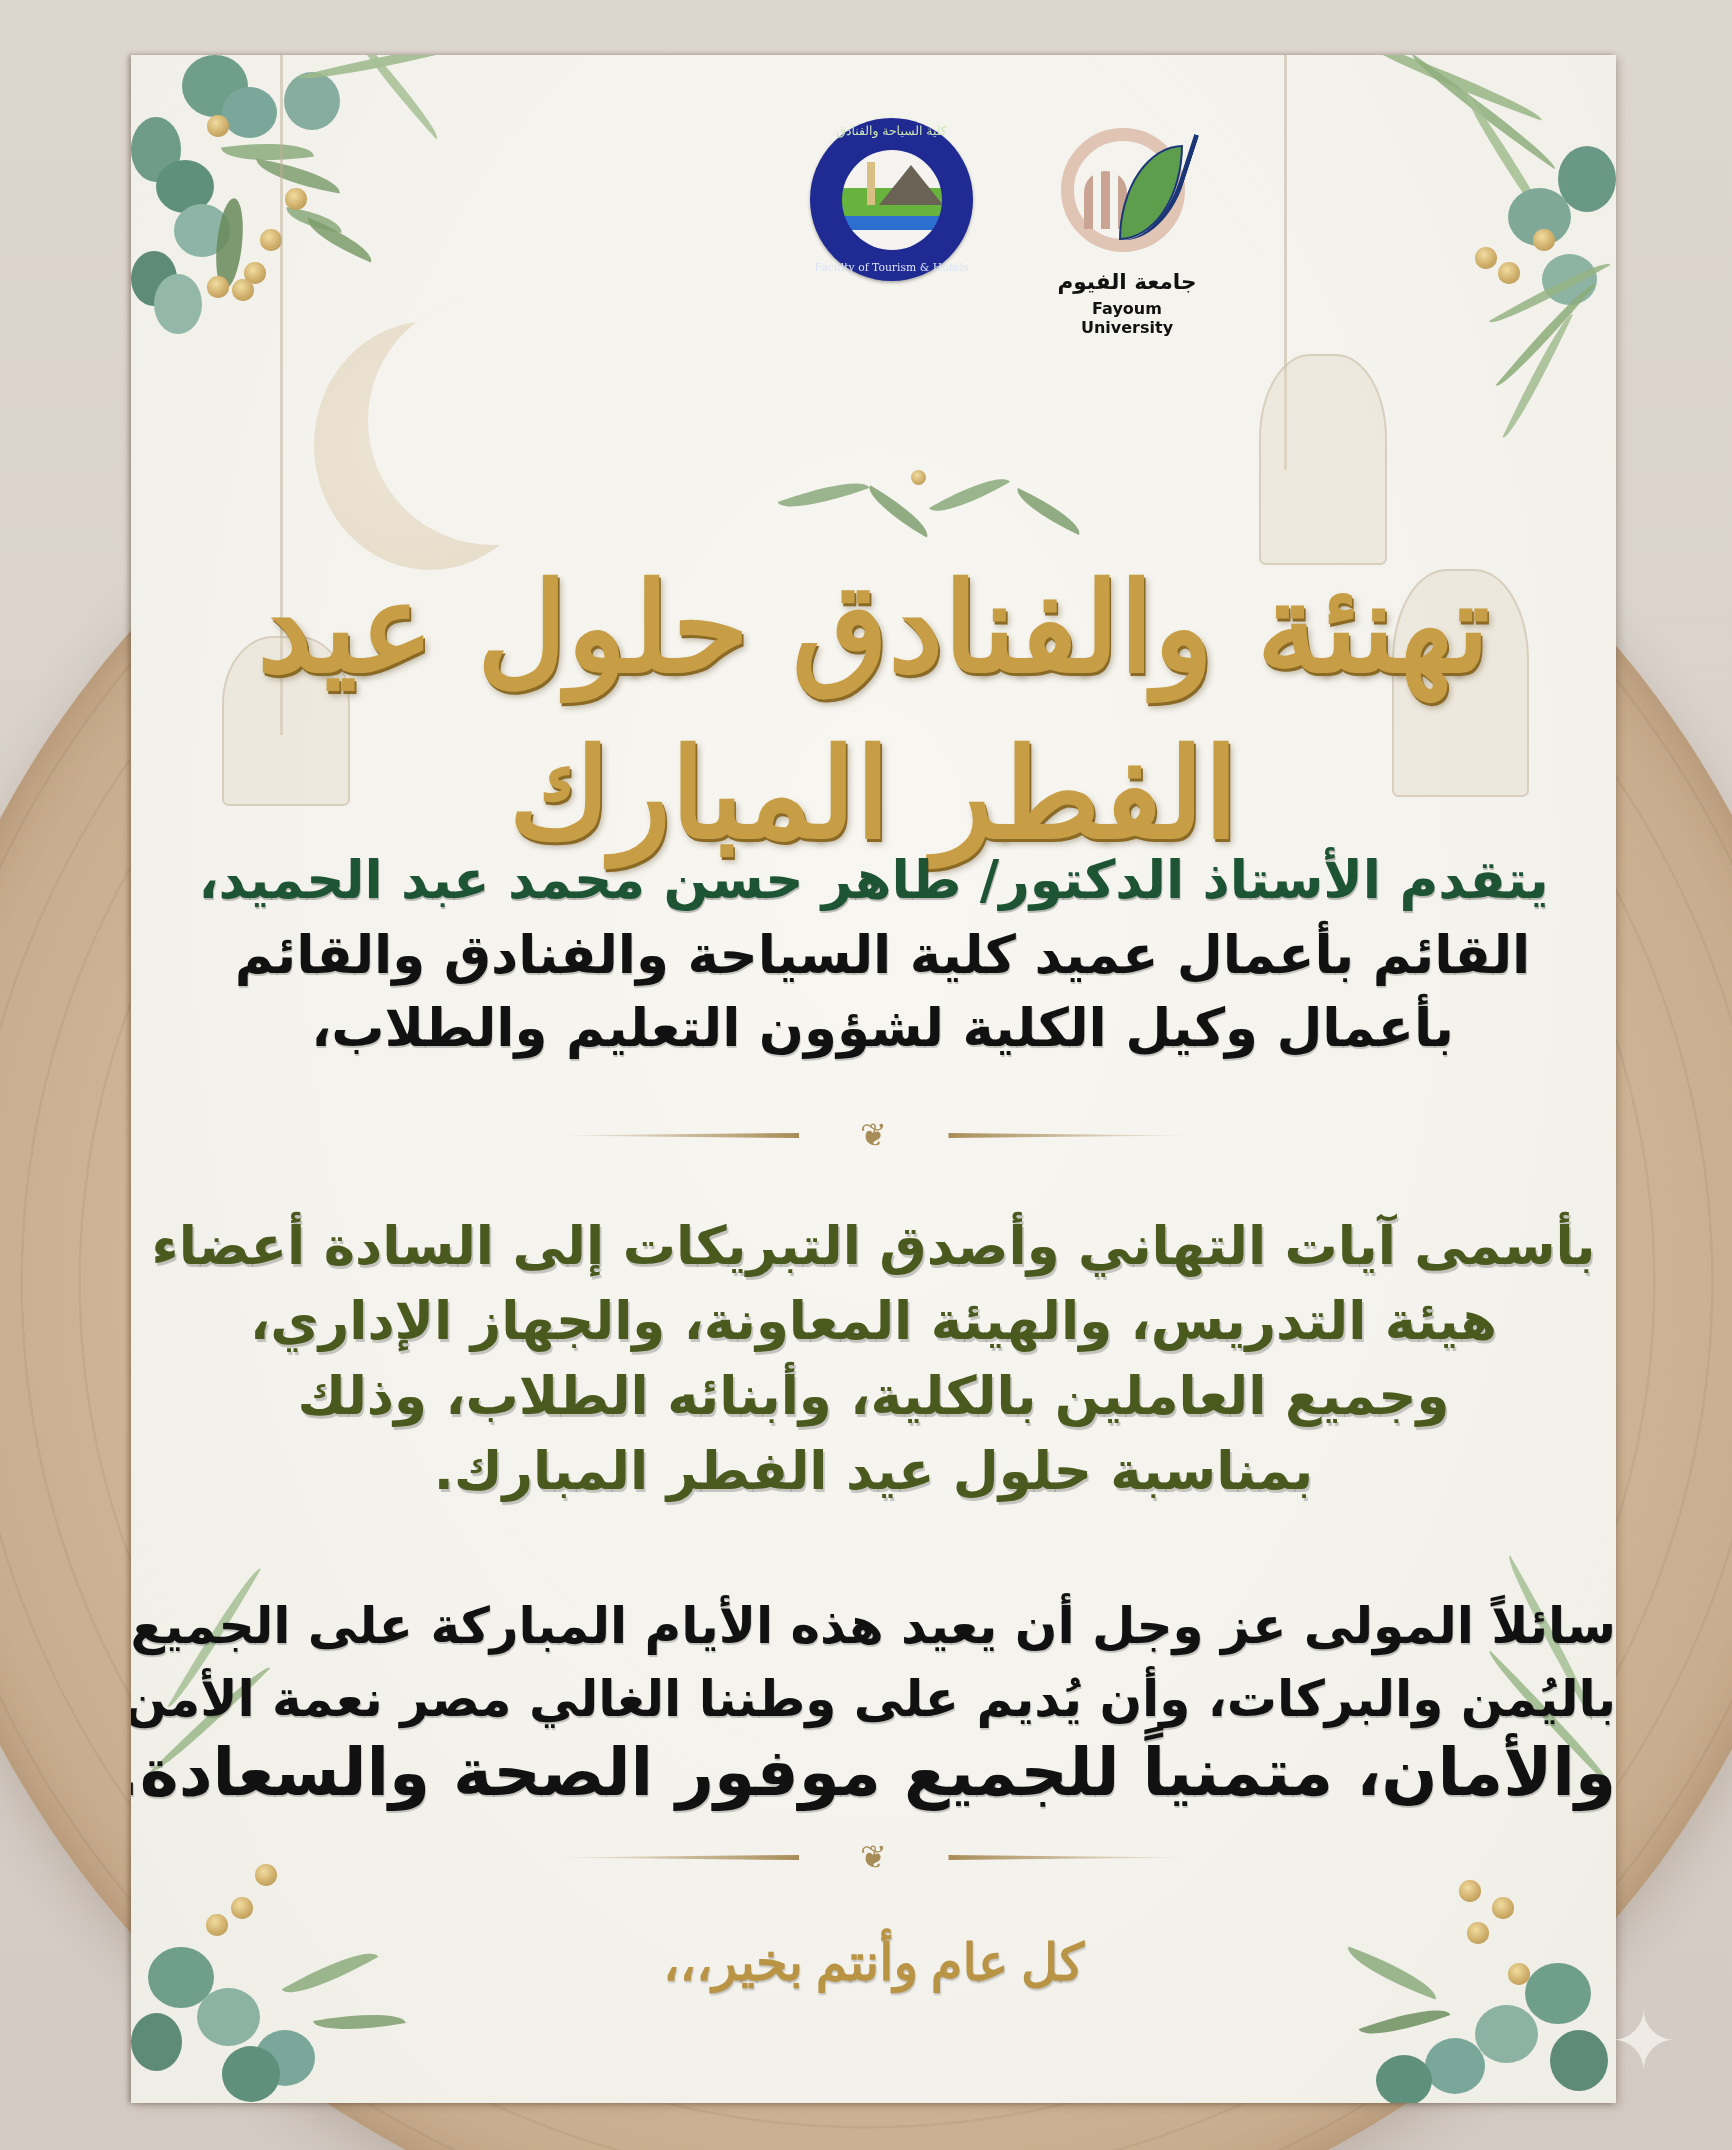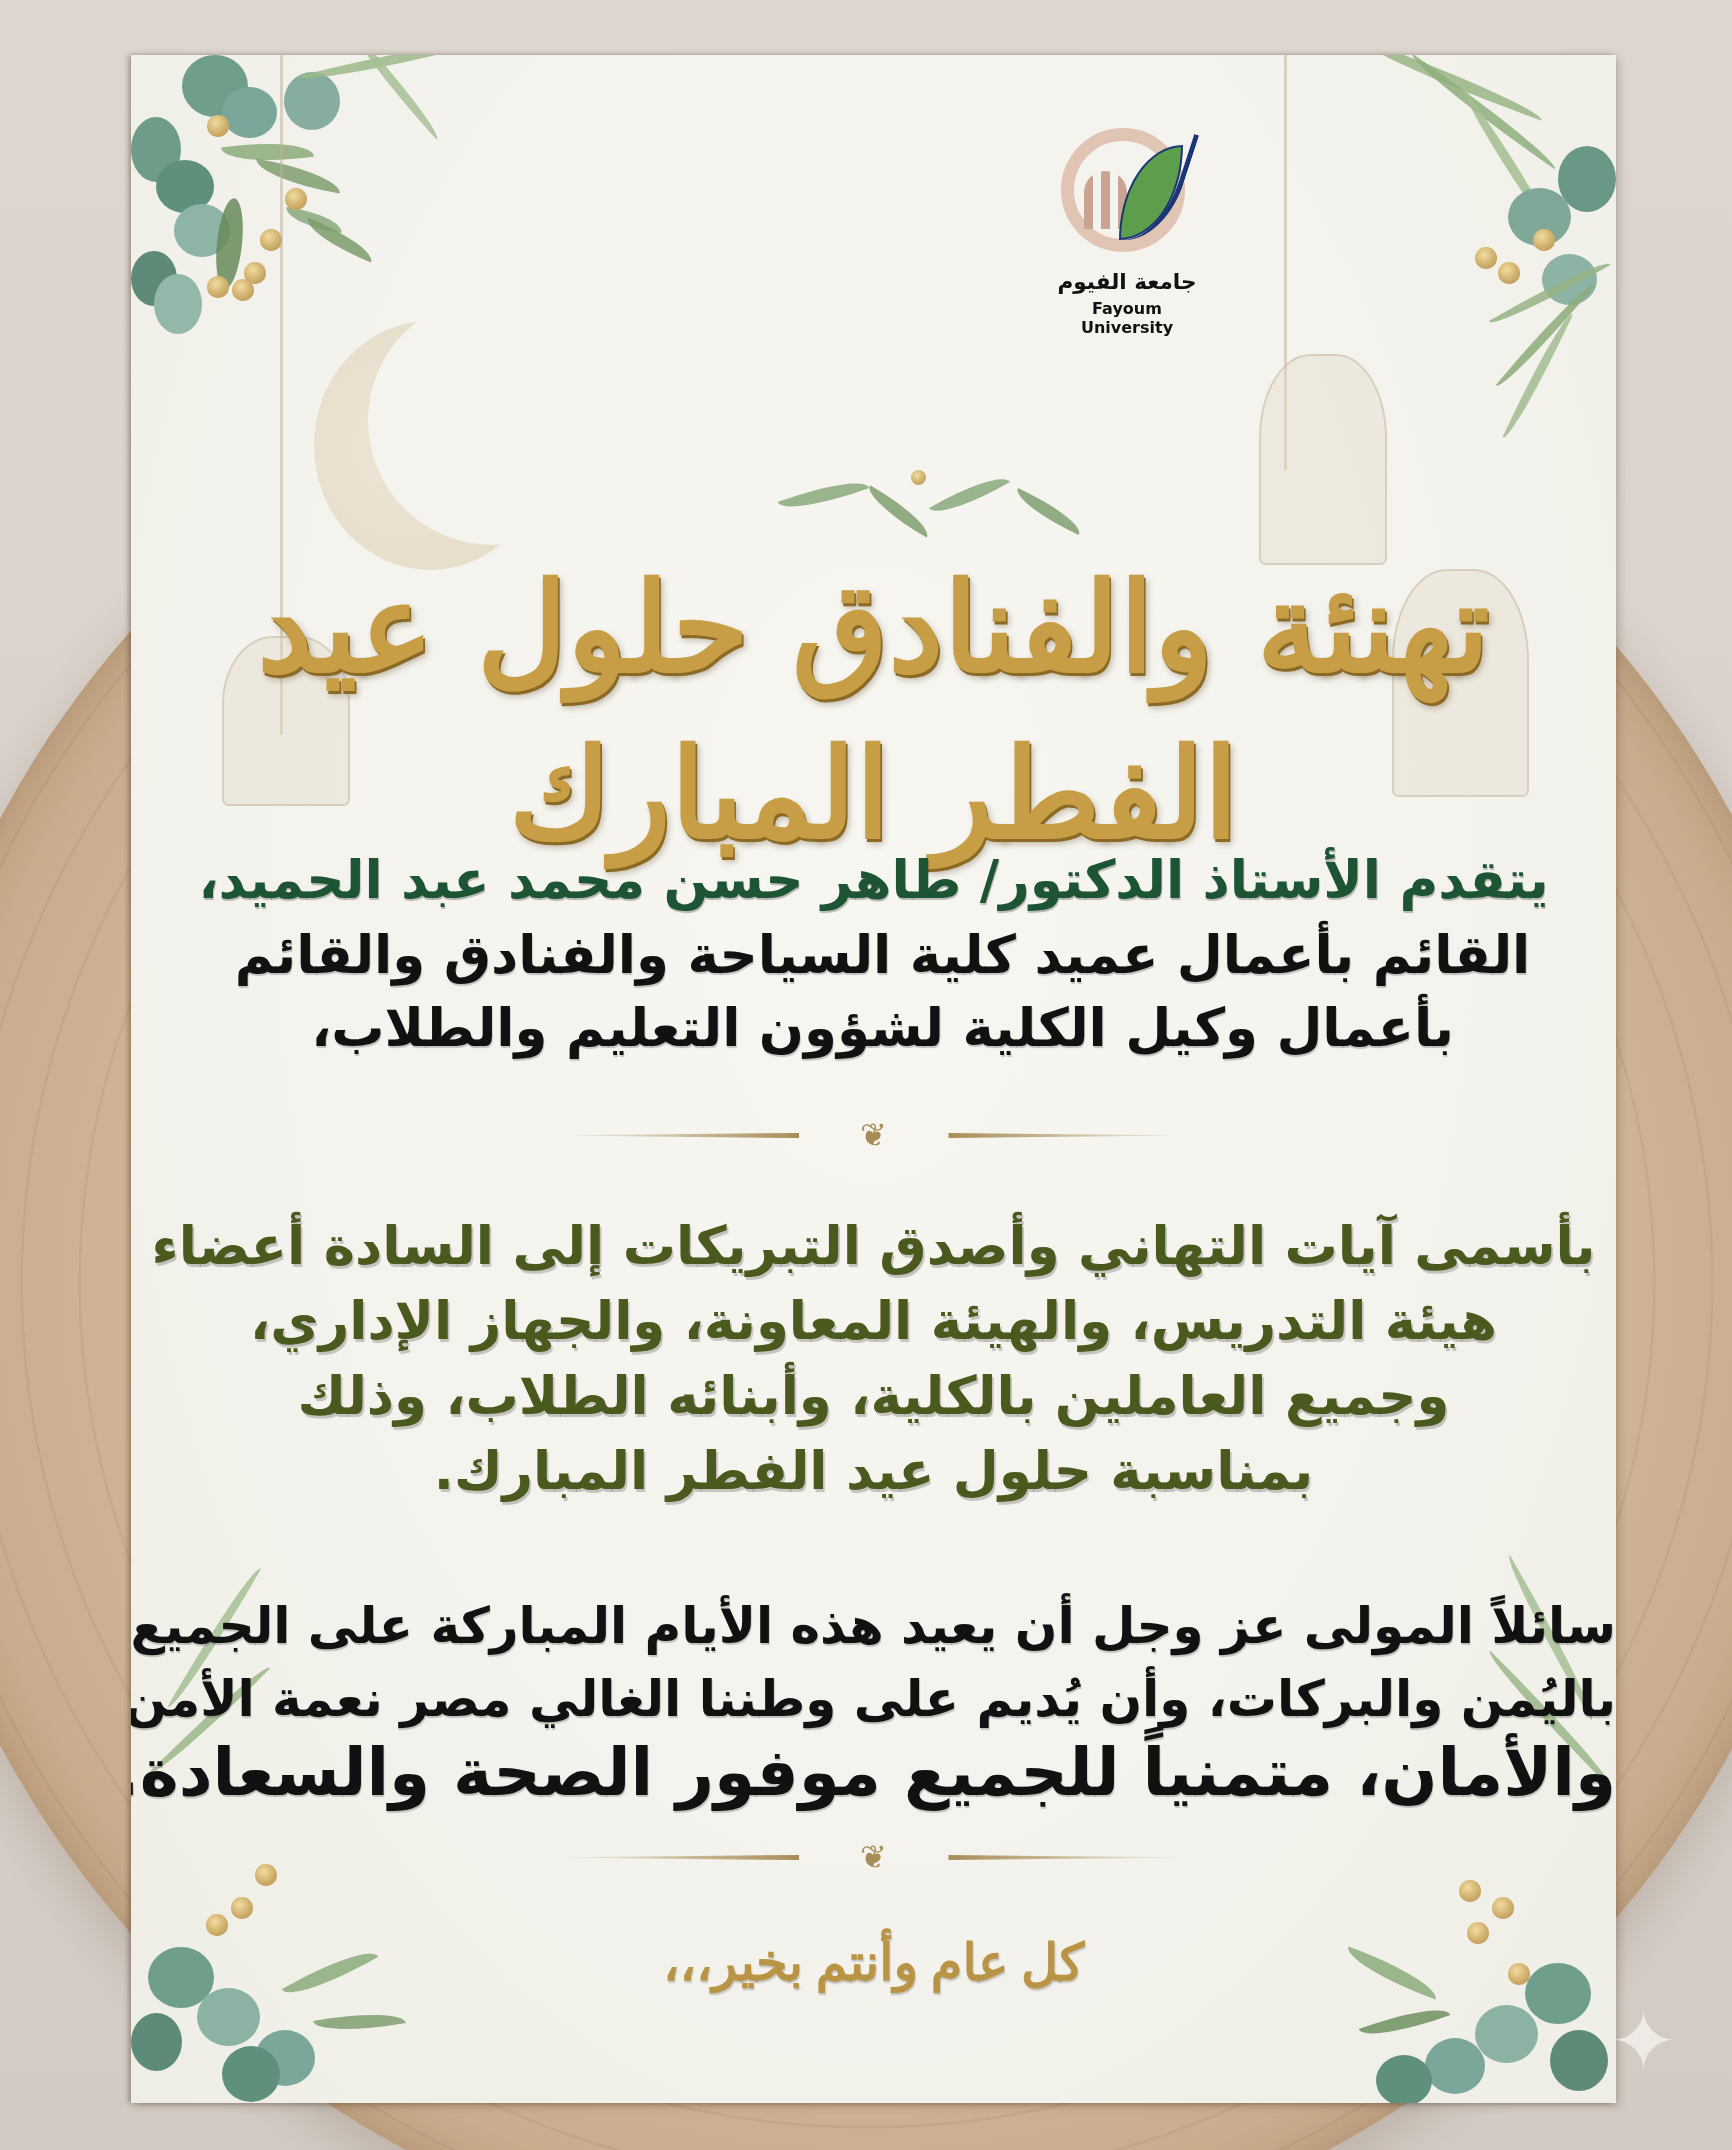--- a/index.html
+++ b/index.html
@@ -220,20 +220,28 @@
   <div class="lantern" style="left:91px;top:581px;width:124px;height:166px;"></div>
 
   <div>
     <div class="leaf" style="left:647px;top:431px;width:91px;height:18px;background:#8aa97b;transform:rotate(-20deg);"></div>
     <div class="leaf" style="left:730px;top:448px;width:75px;height:16.6px;background:#7f9f6e;transform:rotate(30deg);"></div>
     <div class="leaf" style="left:797px;top:431px;width:83px;height:18px;background:#8aa97b;transform:rotate(-30deg);"></div>
     <div class="leaf" style="left:880px;top:448px;width:75px;height:16.6px;background:#7f9f6e;transform:rotate(25deg);"></div>
     <div class="berry" style="left:780px;top:415px;width:15px;height:15px;"></div>
   </div>
 
+  <div class="logo-faculty">
+    <div class="arc-ar">كلية السياحة والفنادق</div>
+    <div class="inner">
+      <div class="obelisk"></div>
+      <div class="pyramid"></div>
+    </div>
+    <div class="arc-en">Faculty of Tourism &amp; Hotels</div>
+  </div>
 
   <div class="logo-fayoum">
     <div class="ring"></div>
     <div class="dome"></div>
     <div class="leafshape"></div>
     <div class="swoosh"></div>
     <div class="name-ar">جامعة الفيوم</div>
     <div class="name-en">Fayoum University</div>
   </div>
 

